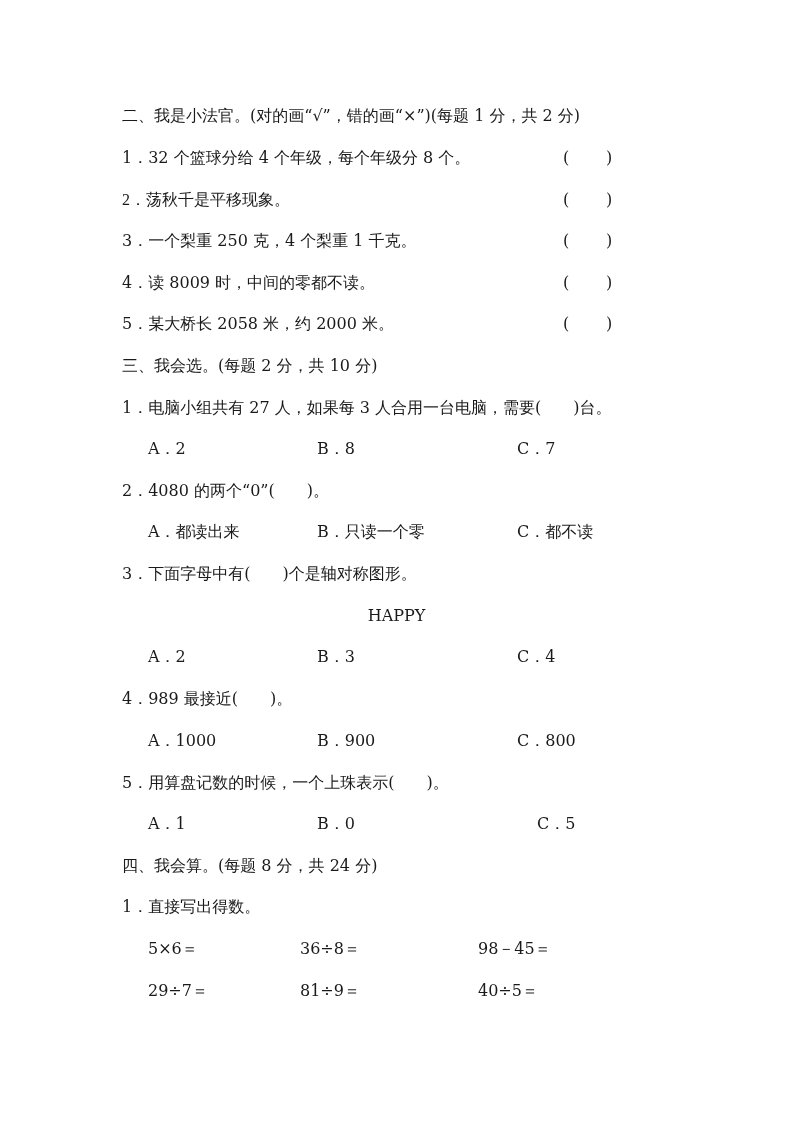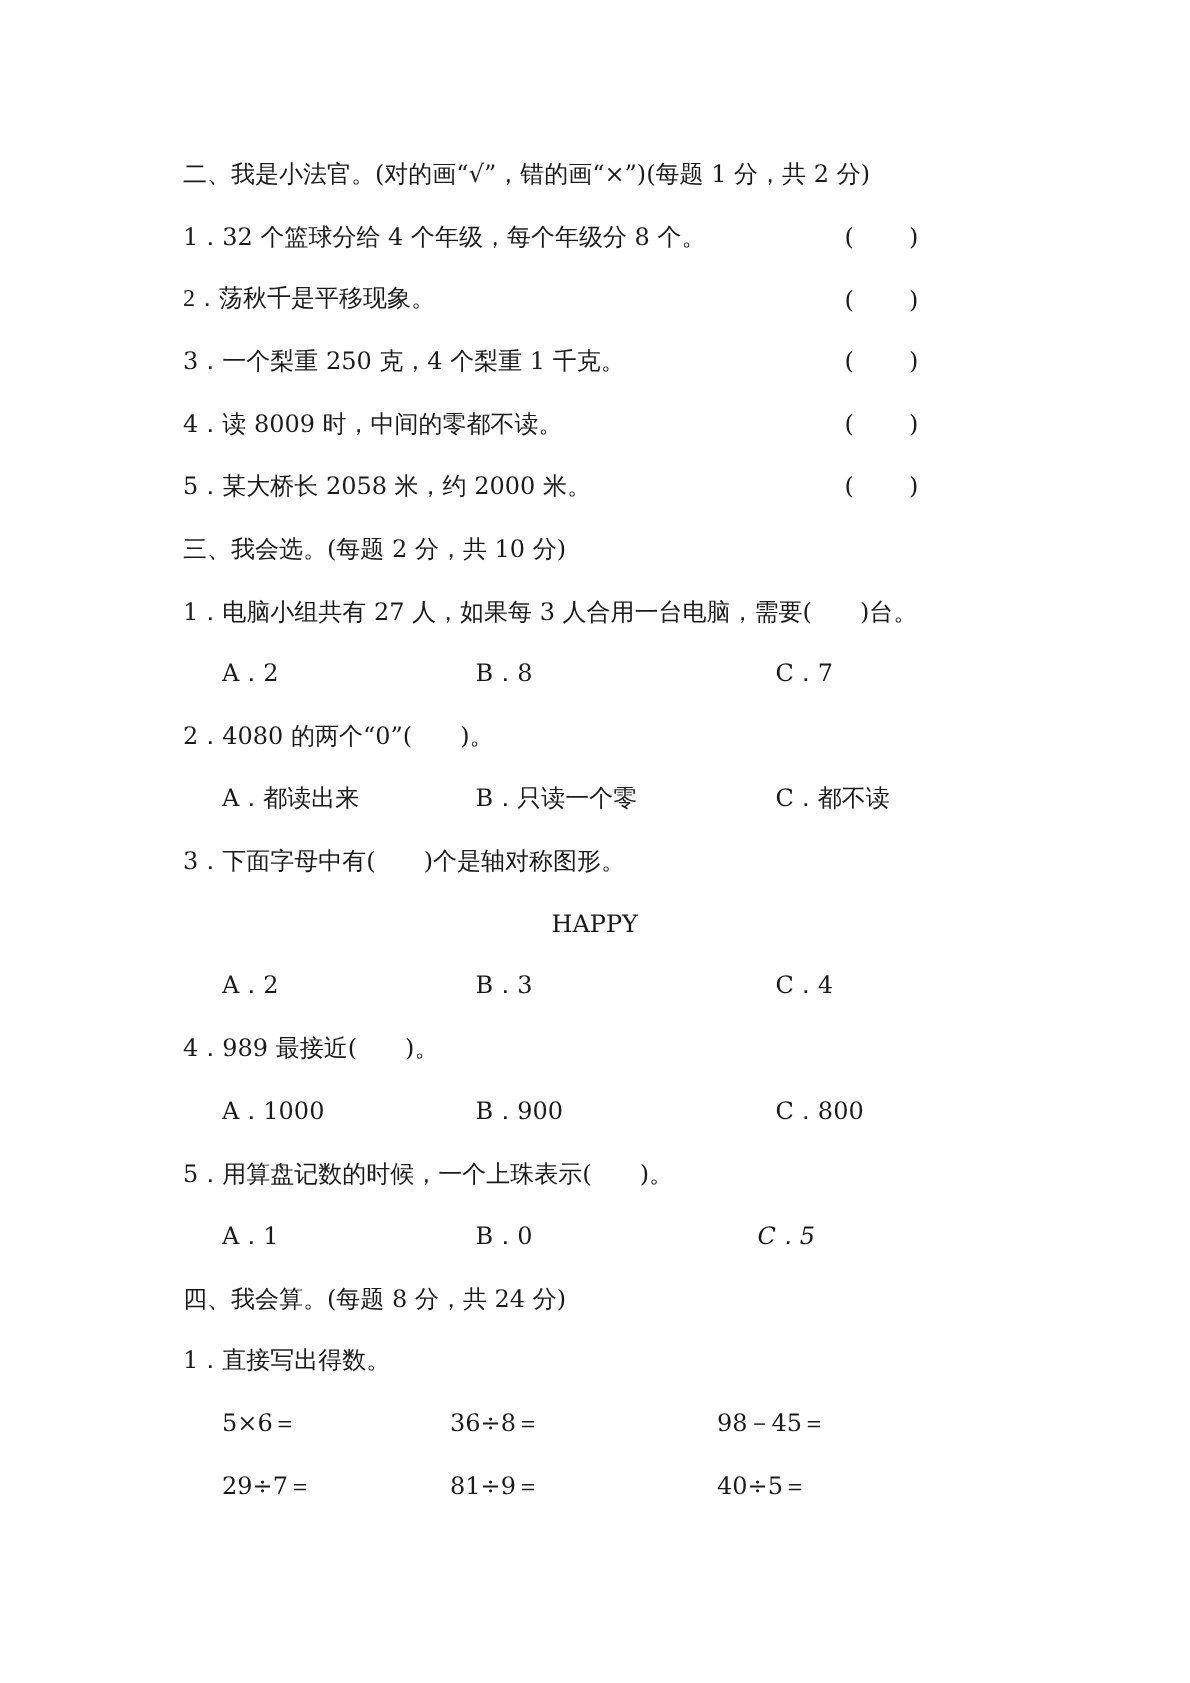--- a/index.html
+++ b/index.html
@@ -74,21 +74,21 @@
     <div class="line" style="top:689px;">4．989 最接近(　　)。</div>
     <span class="opt" style="top:731px; left:148px;">A．1000</span>
     <span class="opt" style="top:731px; left:317px;">B．900</span>
     <span class="opt" style="top:731px; left:517px;">C．800</span>
   </div>
 
   <div>
     <div class="line" style="top:773px;">5．用算盘记数的时候，一个上珠表示(　　)。</div>
     <span class="opt" style="top:814px; left:148px;">A．1</span>
     <span class="opt" style="top:814px; left:317px;">B．0</span>
-    <span class="opt" style="top:814px; left:505px;font-style:italic;">C．5</span>
+    <span class="opt" style="top:814px; left:537px;">C．5</span>
   </div>
 
   <div class="line" style="top:856px;">四、我会算。(每题 8 分，共 24 分)</div>
   <div class="line" style="top:897px;">1．直接写出得数。</div>
 
   <div>
     <span class="opt" style="top:939px; left:148px;">5×6＝</span>
     <span class="opt" style="top:939px; left:300px;">36÷8＝</span>
     <span class="opt" style="top:939px; left:478px;">98－45＝</span>
   </div>

